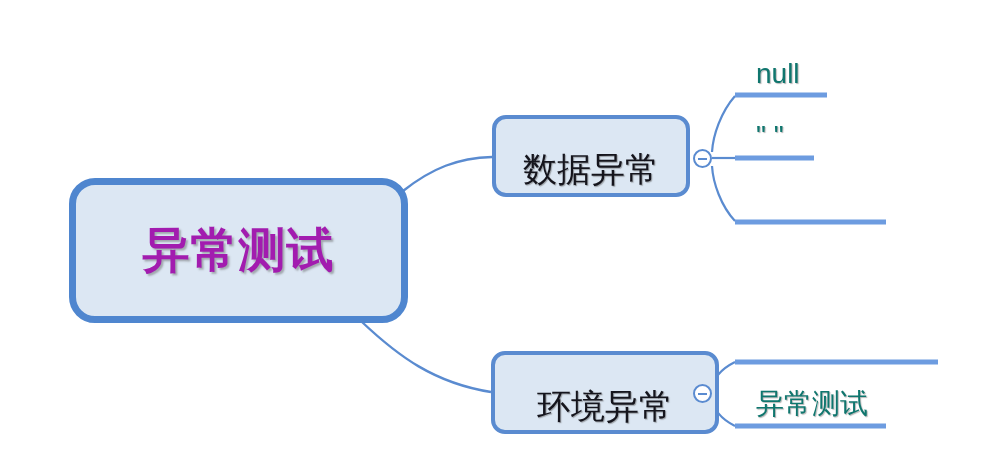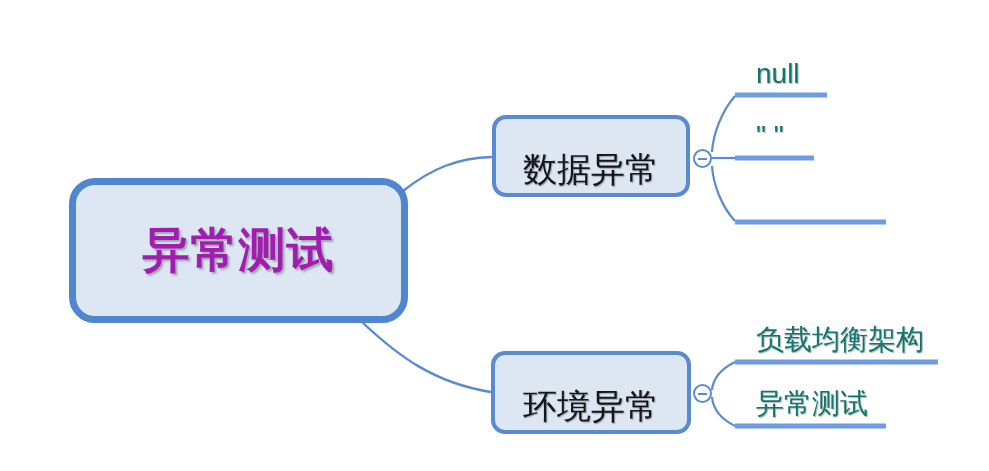--- a/index.html
+++ b/index.html
@@ -49,21 +49,21 @@
     border-width: 4px;
     border-radius: 14px;
     align-items: flex-end;
   }
   .branch-node.data {
     left: 492px; top: 115px;
     width: 198px; height: 82px;
   }
   .branch-node.env {
     left: 491px; top: 351px;
-    width: 200px; height: 83px;
+    width: 228px; height: 83px;
   }
   .branch-label {
     font-size: 34px;
     color: #15151d;
     text-shadow: 1px 1px 1px rgba(90,90,90,0.5);
     white-space: nowrap;
   }
   .child-label {
     position: absolute;
     font-size: 28px;
@@ -130,16 +130,15 @@
   <div class="toggle data">
     <span class="minus-bar"></span>
   </div>
   <div class="toggle env">
     <span class="minus-bar"></span>
   </div>
 
   <div class="child-label" style="left:756px; top:56px;">null</div>
   <div class="child-label" style="left:756px; top:118px;">" "</div>
 
-  <div class="child-label" style="left:756px; top:322px;">负载均衡架构</div>
   <div class="child-label" style="left:756px; top:386px;">异常测试</div>
 
 </div>
 
 </body></html>

